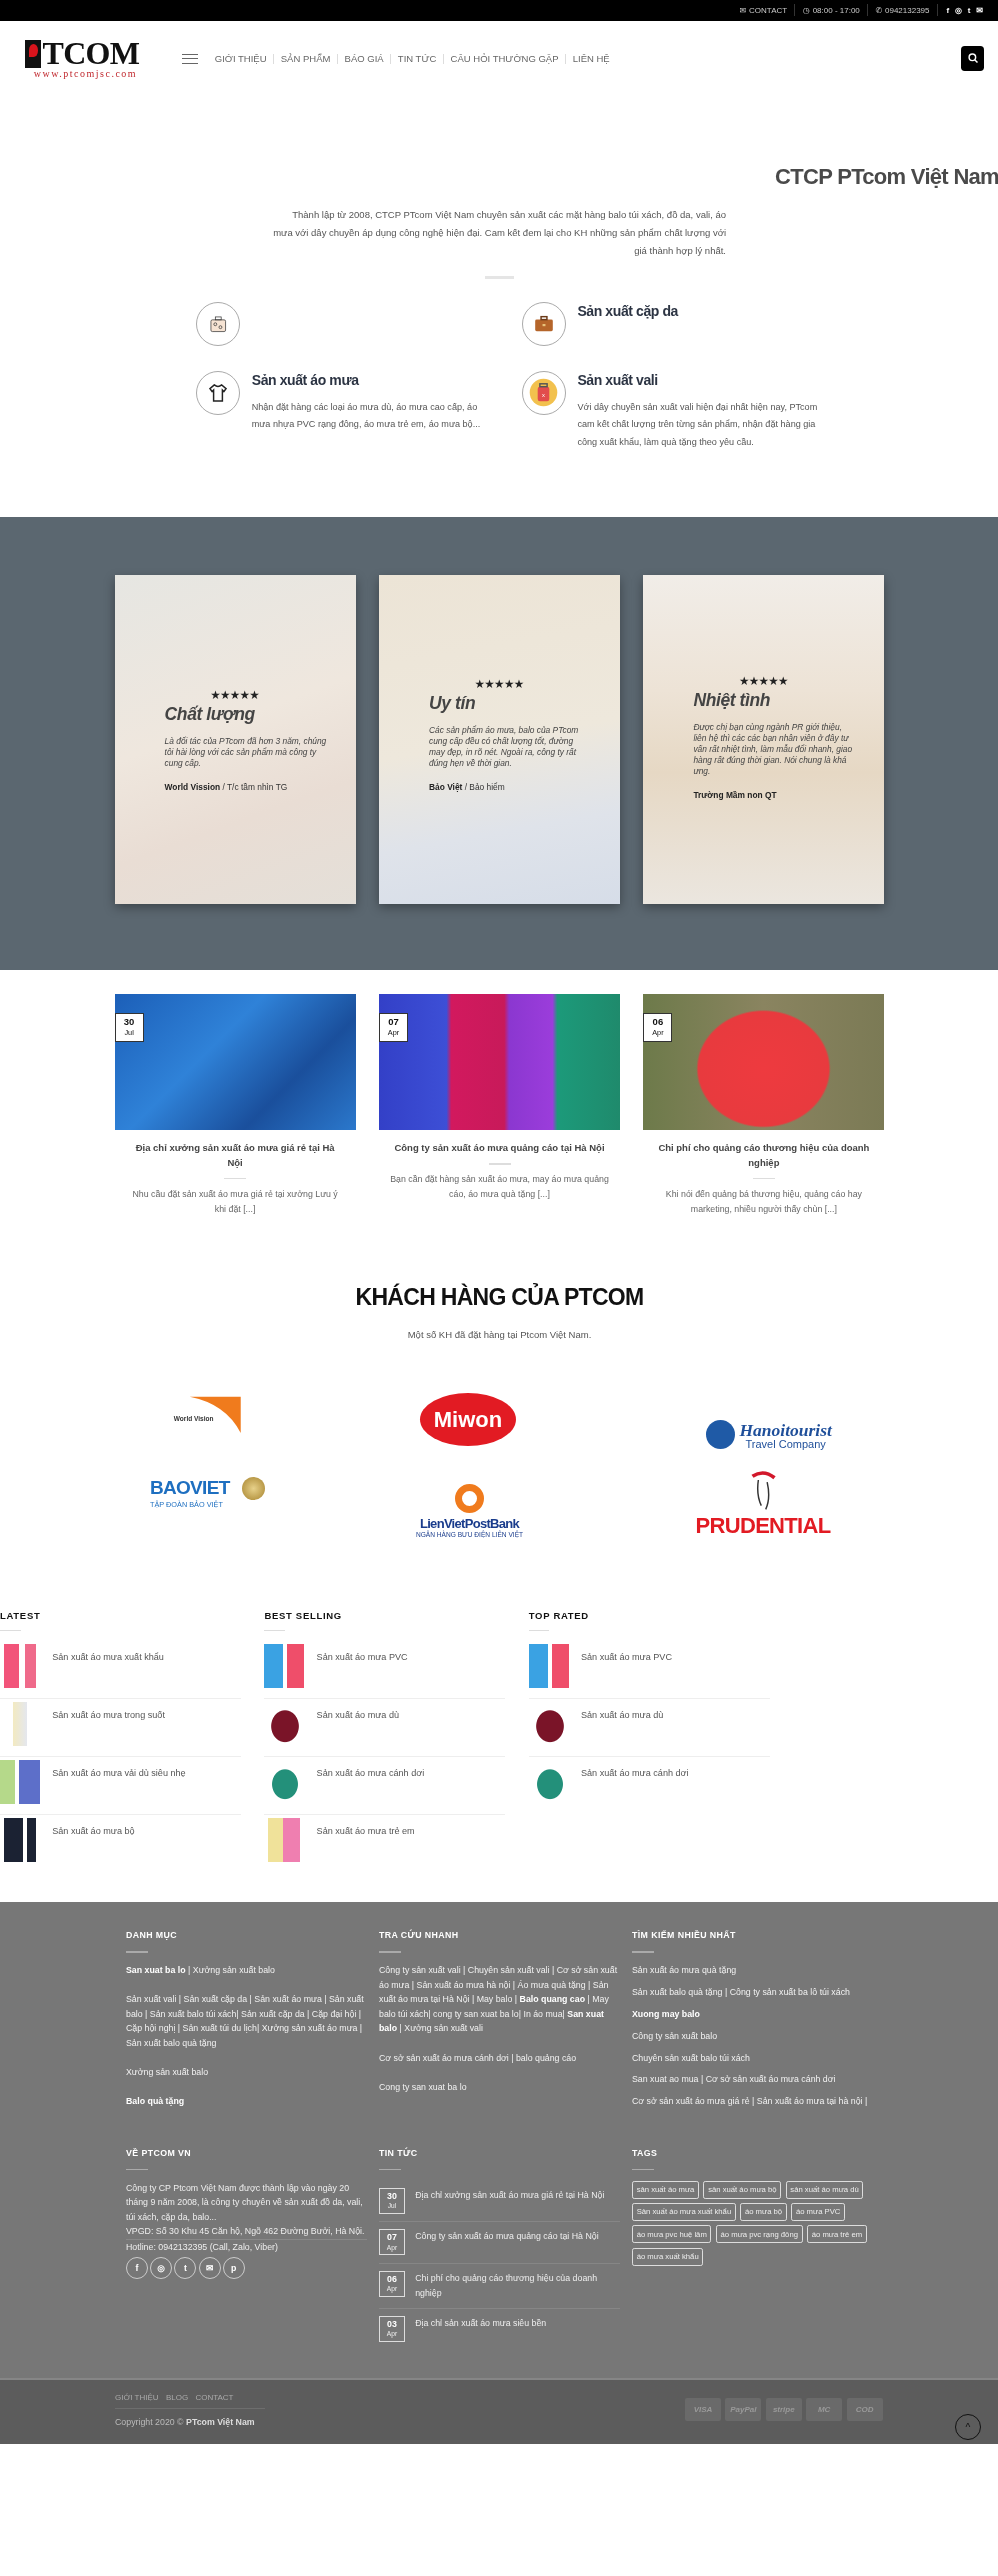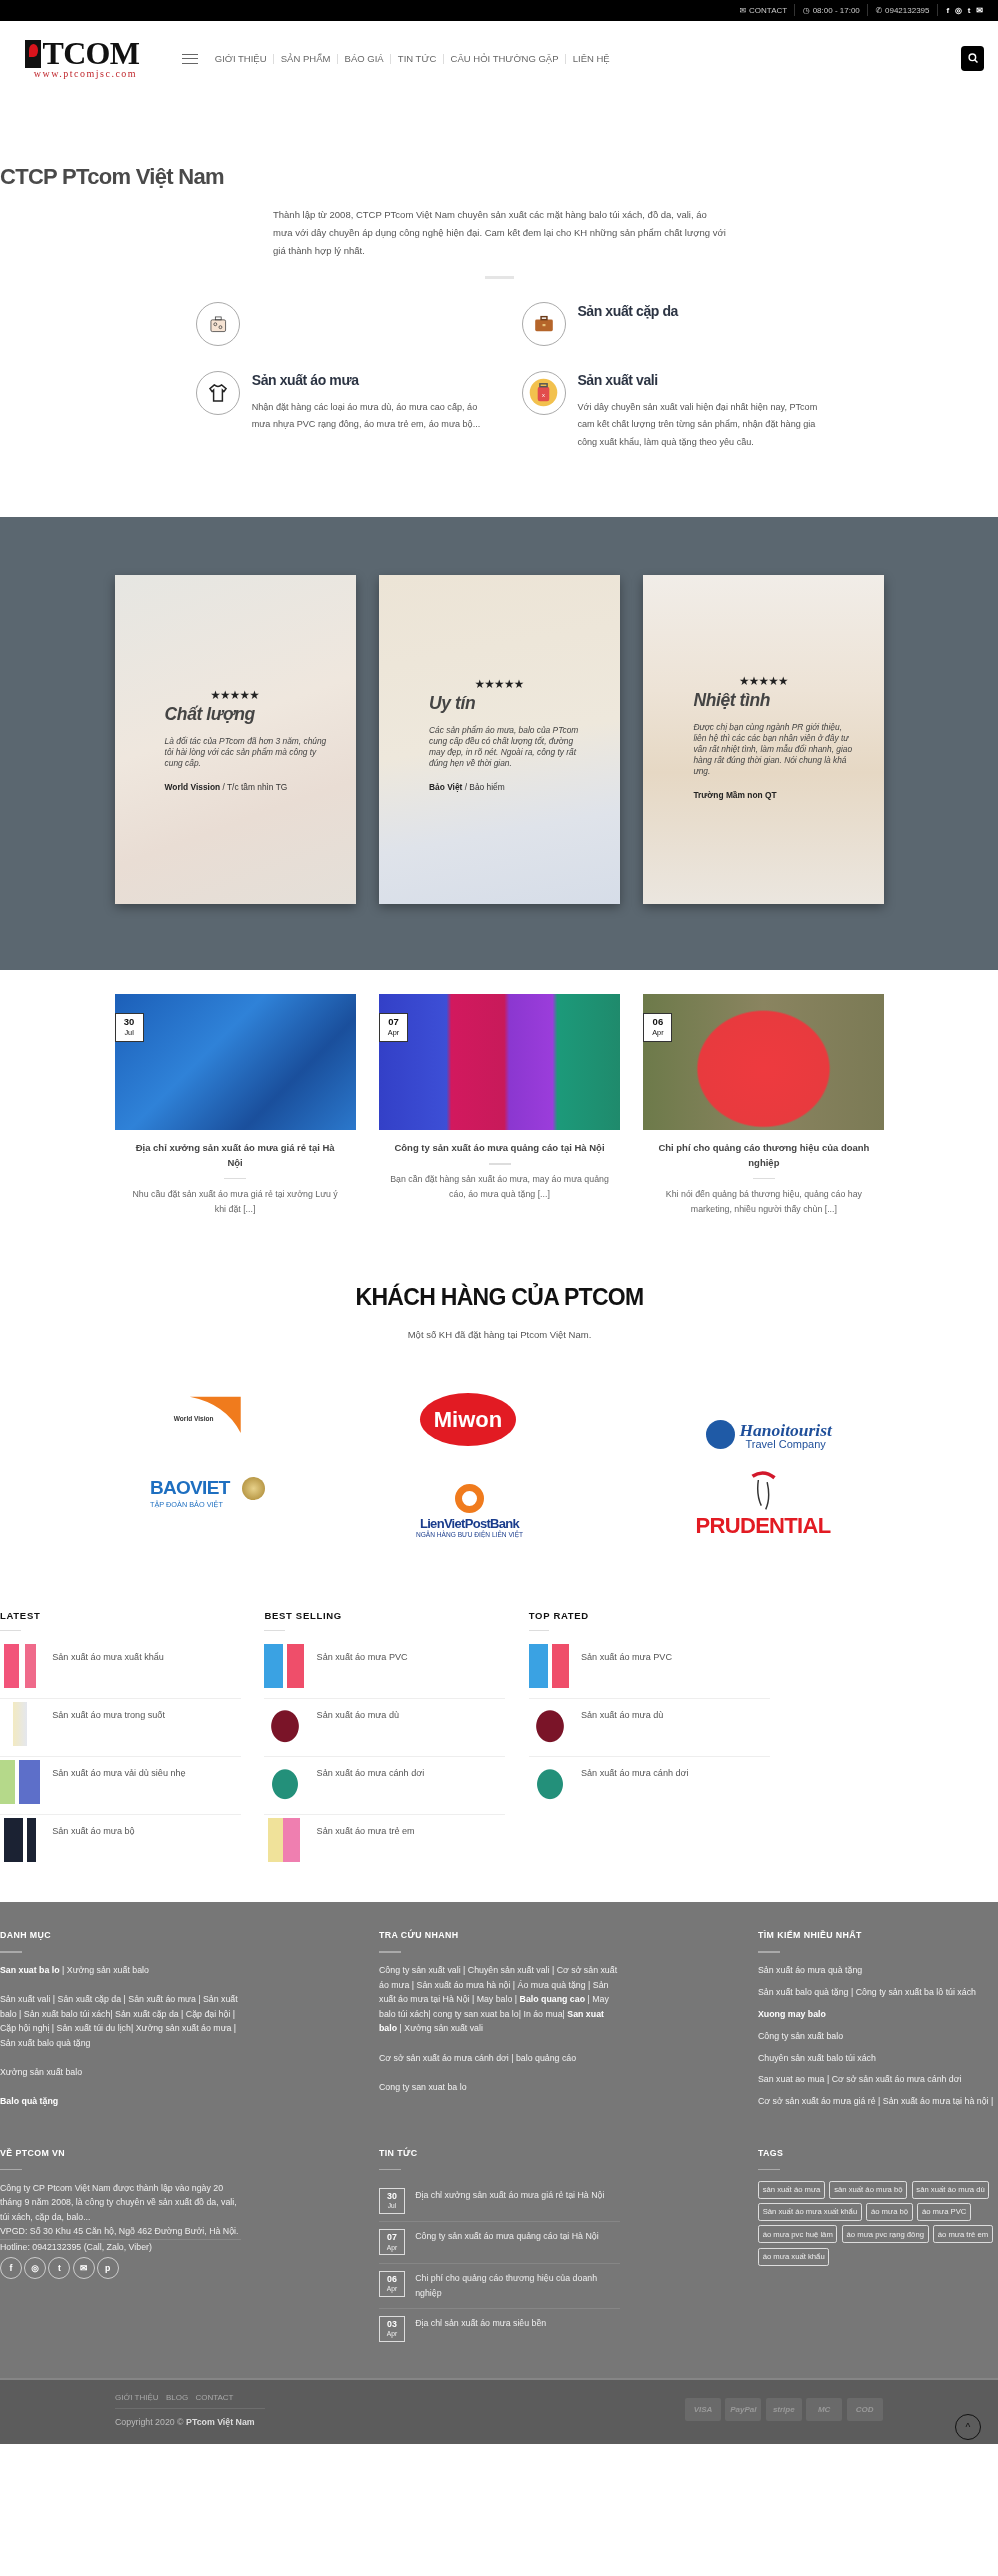--- a/index.html
+++ b/index.html
@@ -17,21 +17,21 @@
 .logo .big .p{display:inline-block;width:16px;height:28px;background:#111;margin-right:1.5px;position:relative}
 .logo .big .p:after{content:"";position:absolute;left:3.7px;top:4.4px;width:9.5px;height:13px;border-radius:50% 50% 50% 0;background:#d9141c}
 .logo .url{font-family:"Liberation Serif",serif;color:#c0272d;font-size:10px;letter-spacing:1.5px;margin-left:8.8px}
 .nav{display:flex;align-items:center;font-size:9.5px;color:#666}
 .nav .ham{width:16px;height:10.2px;border-top:1.5px solid #666;border-bottom:1.5px solid #666;position:relative;margin-right:10.2px}
 .nav .ham:after{content:"";position:absolute;left:0;right:0;top:2.9px;height:1.5px;background:#666}
 .nav a{padding:0 6.6px;border-left:0.7px solid #ddd;line-height:10.2px}
 .nav a:first-of-type{border-left:0}
 .searchbtn{position:absolute;right:14.6px;top:25px;width:23.4px;height:25px;background:#000;border-radius:3.7px;color:#fff;display:flex;align-items:center;justify-content:center}
 
-.intro{text-align:left;padding-top:66px}
+.intro{text-align:right;padding-top:66px}
 .intro h1{font-size:22px;color:#4a4a4a;font-weight:bold;letter-spacing:-0.7px}
 .intro p{width:453px;margin:16px auto 0;font-size:9.5px;line-height:18.3px;color:#555}
 .intro .div{width:29px;height:2.2px;background:#e5e5e5;margin:16px auto 0}
 .features{display:grid;grid-template-columns:1fr 1fr;width:607px;margin:23.4px auto 0;row-gap:25px;column-gap:29px}
 .feat{display:flex;gap:11.7px}
 .feat .ic{width:44px;height:44px;border:0.7px solid #aaa;border-radius:50%;flex:none;display:flex;align-items:center;justify-content:center}
 .feat h3{font-size:14px;color:#2c3443;font-weight:bold;letter-spacing:-0.4px;margin-top:1.5px}
 .feat p{font-size:9.1px;line-height:17.5px;color:#555;margin-top:10.2px;width:241px}
 
 .testi{background:#5b6770;margin-top:66px;height:453px;padding-top:58px}
@@ -63,21 +63,21 @@
 .plists{display:flex;gap:23.4px;margin-top:22px;padding-bottom:29px}
 .pl{width:241px}
 .pl h6{font-size:9.5px;color:#111;font-weight:bold;letter-spacing:0.7px}
 .pl .u{width:20.5px;height:1.5px;background:#ddd;margin:8.8px 0 10.2px}
 .pli{display:flex;gap:10.2px;height:58px;border-bottom:0.7px solid #eee;padding-top:2.9px}
 .pli:last-child{border-bottom:0}
 .pli .th{width:42px;height:44px;flex:none;position:relative}
 .pli .t{font-size:9.1px;color:#555;margin-top:7.3px}
 
 .foot{background:#777;color:#eee;padding:25.6px 0 29px}
-.fcols{display:flex;justify-content:space-between;gap:34px}
+.fcols{display:flex;justify-content:center;gap:12px}
 .fc{width:241px;font-size:8.8px;line-height:14.6px}
 .fc h6{font-size:8.8px;color:#fff;font-weight:bold;letter-spacing:0.4px}
 .fc .u{width:22px;height:1.5px;background:#aaa;margin:8.8px 0 10.2px}
 .fc p{margin-bottom:14.6px;color:#f2f2f2}
 .fc b{color:#fff}
 .fc.small p{margin-bottom:7.3px}
 .soc2{display:flex;gap:2.2px;margin-top:2.9px}
 .soc2 span{width:22px;height:22px;border:1.5px solid #ccc;border-radius:50%;display:flex;align-items:center;justify-content:center;color:#fff;font-size:8.8px;font-weight:bold}
 .news{display:flex;gap:10.2px;padding:7.3px 0;border-bottom:0.7px solid #868686}
 .news:last-child{border-bottom:0}

